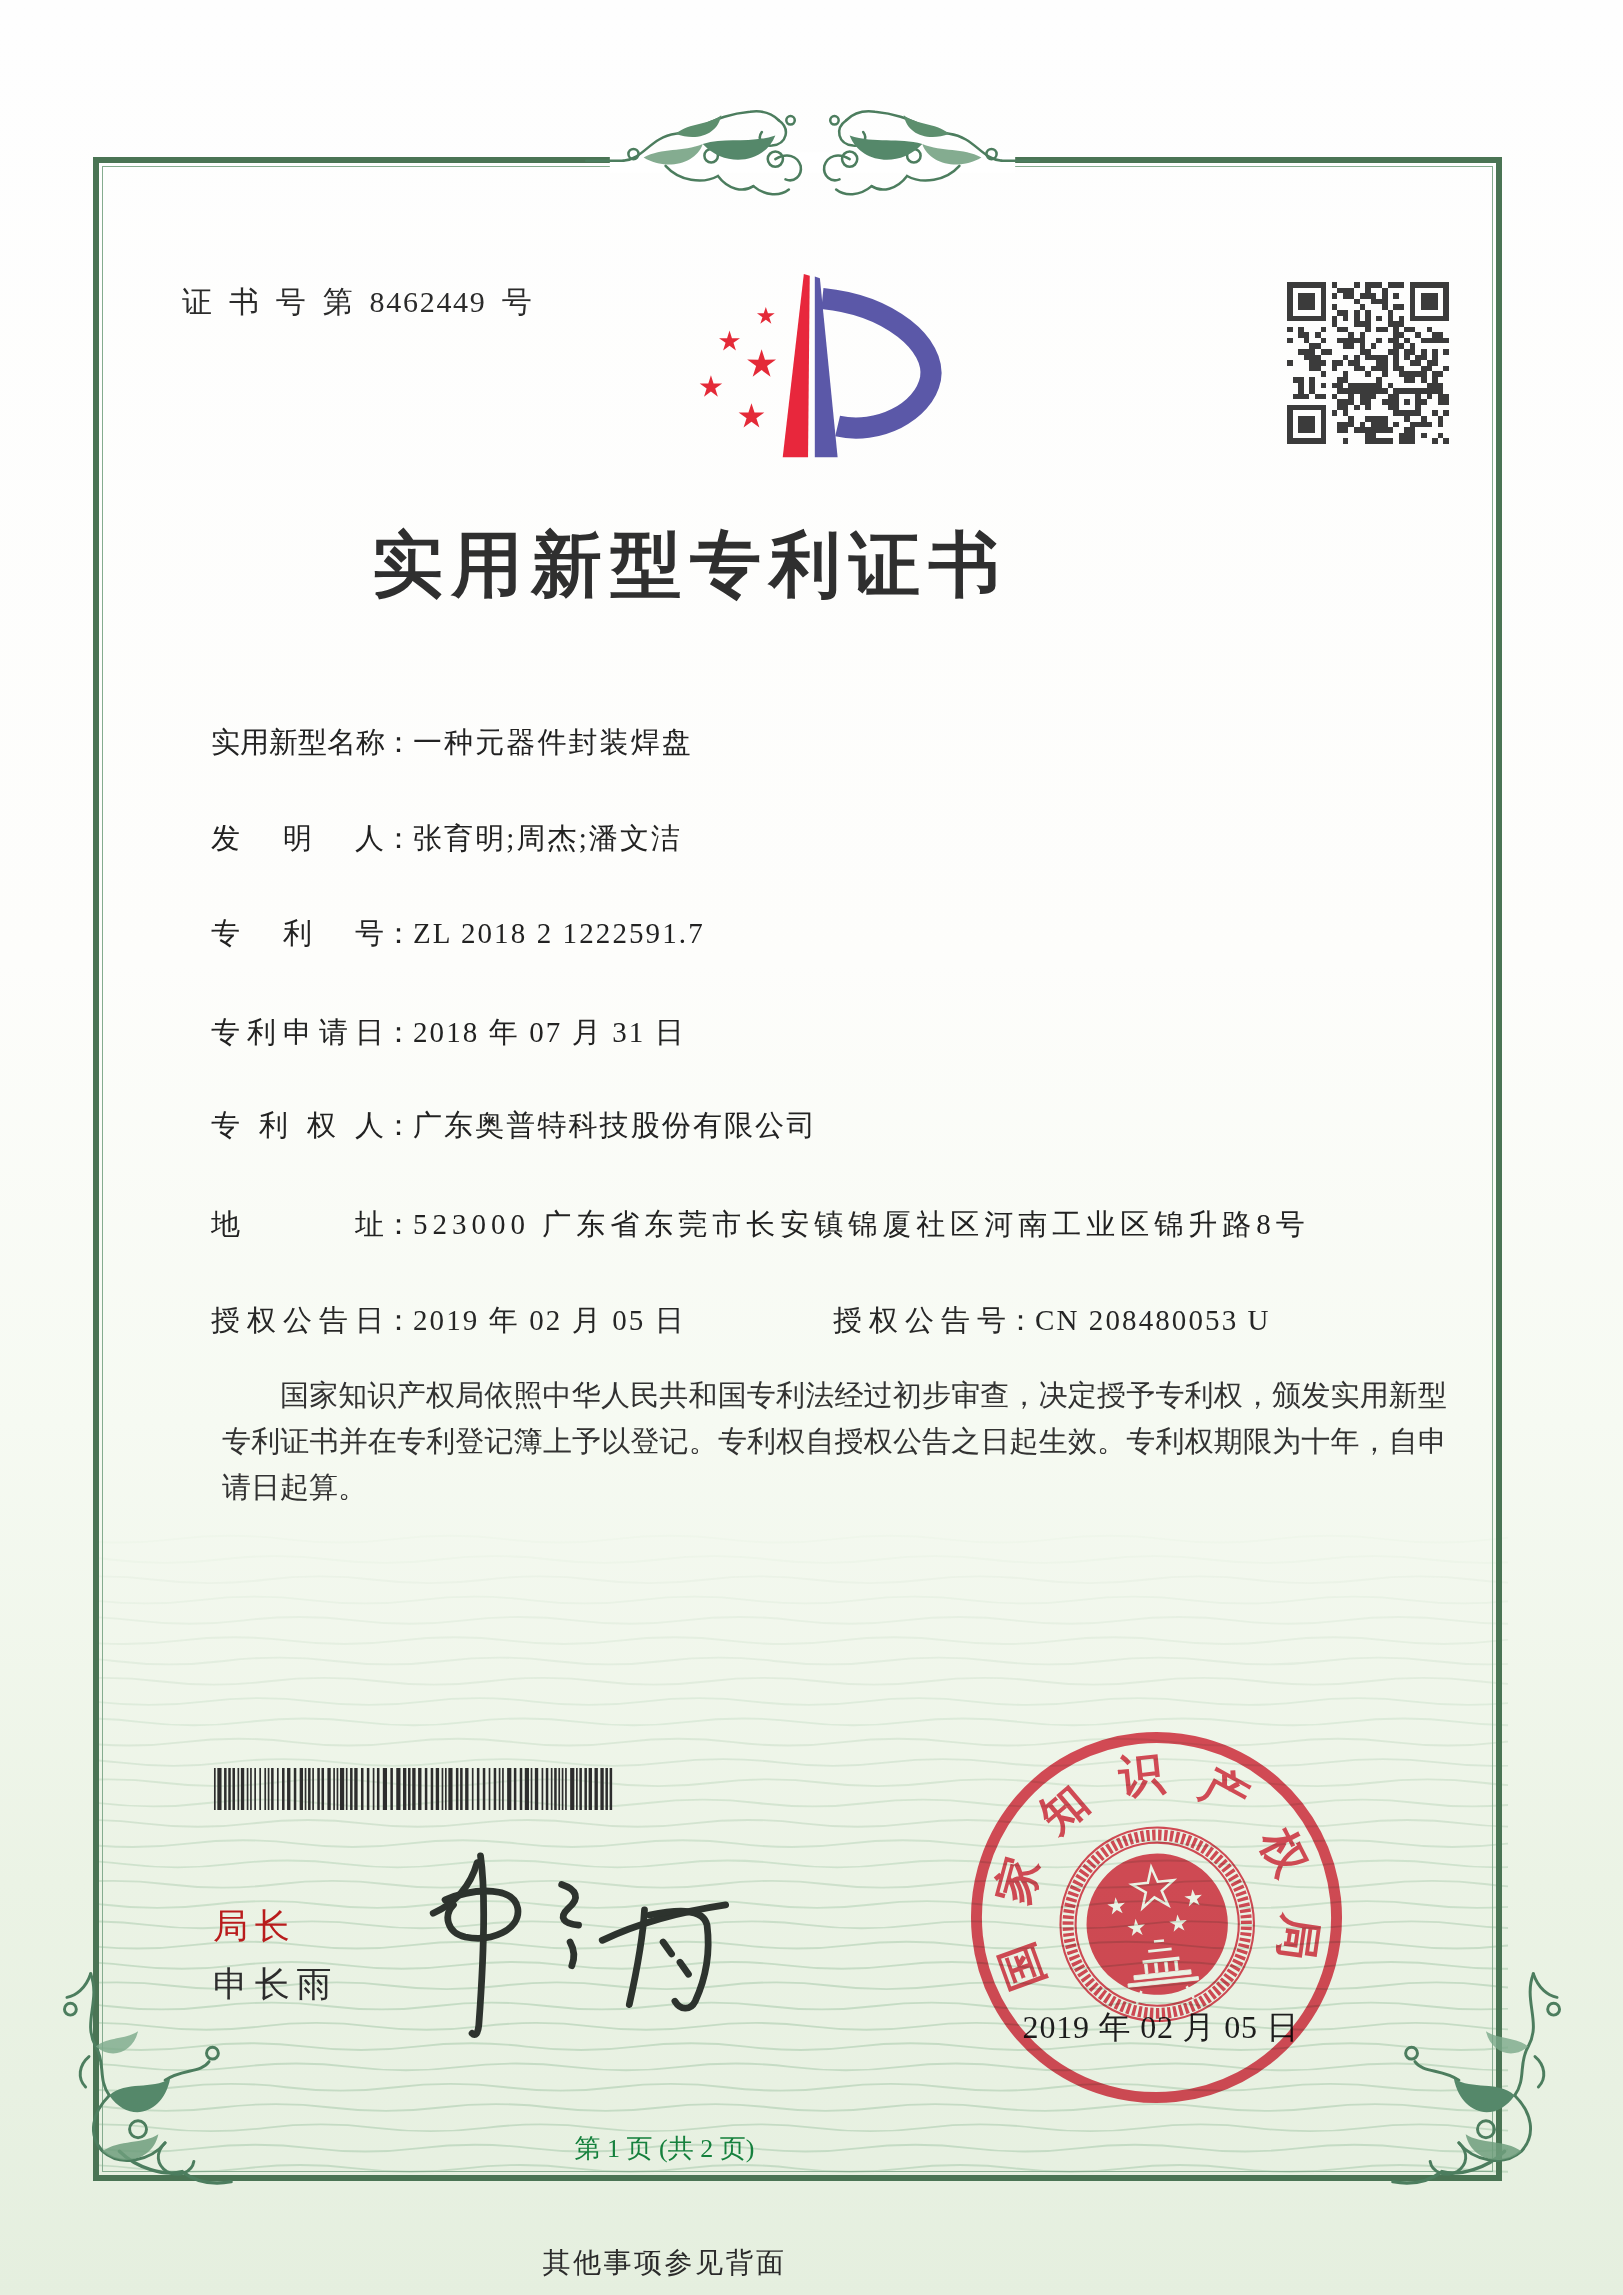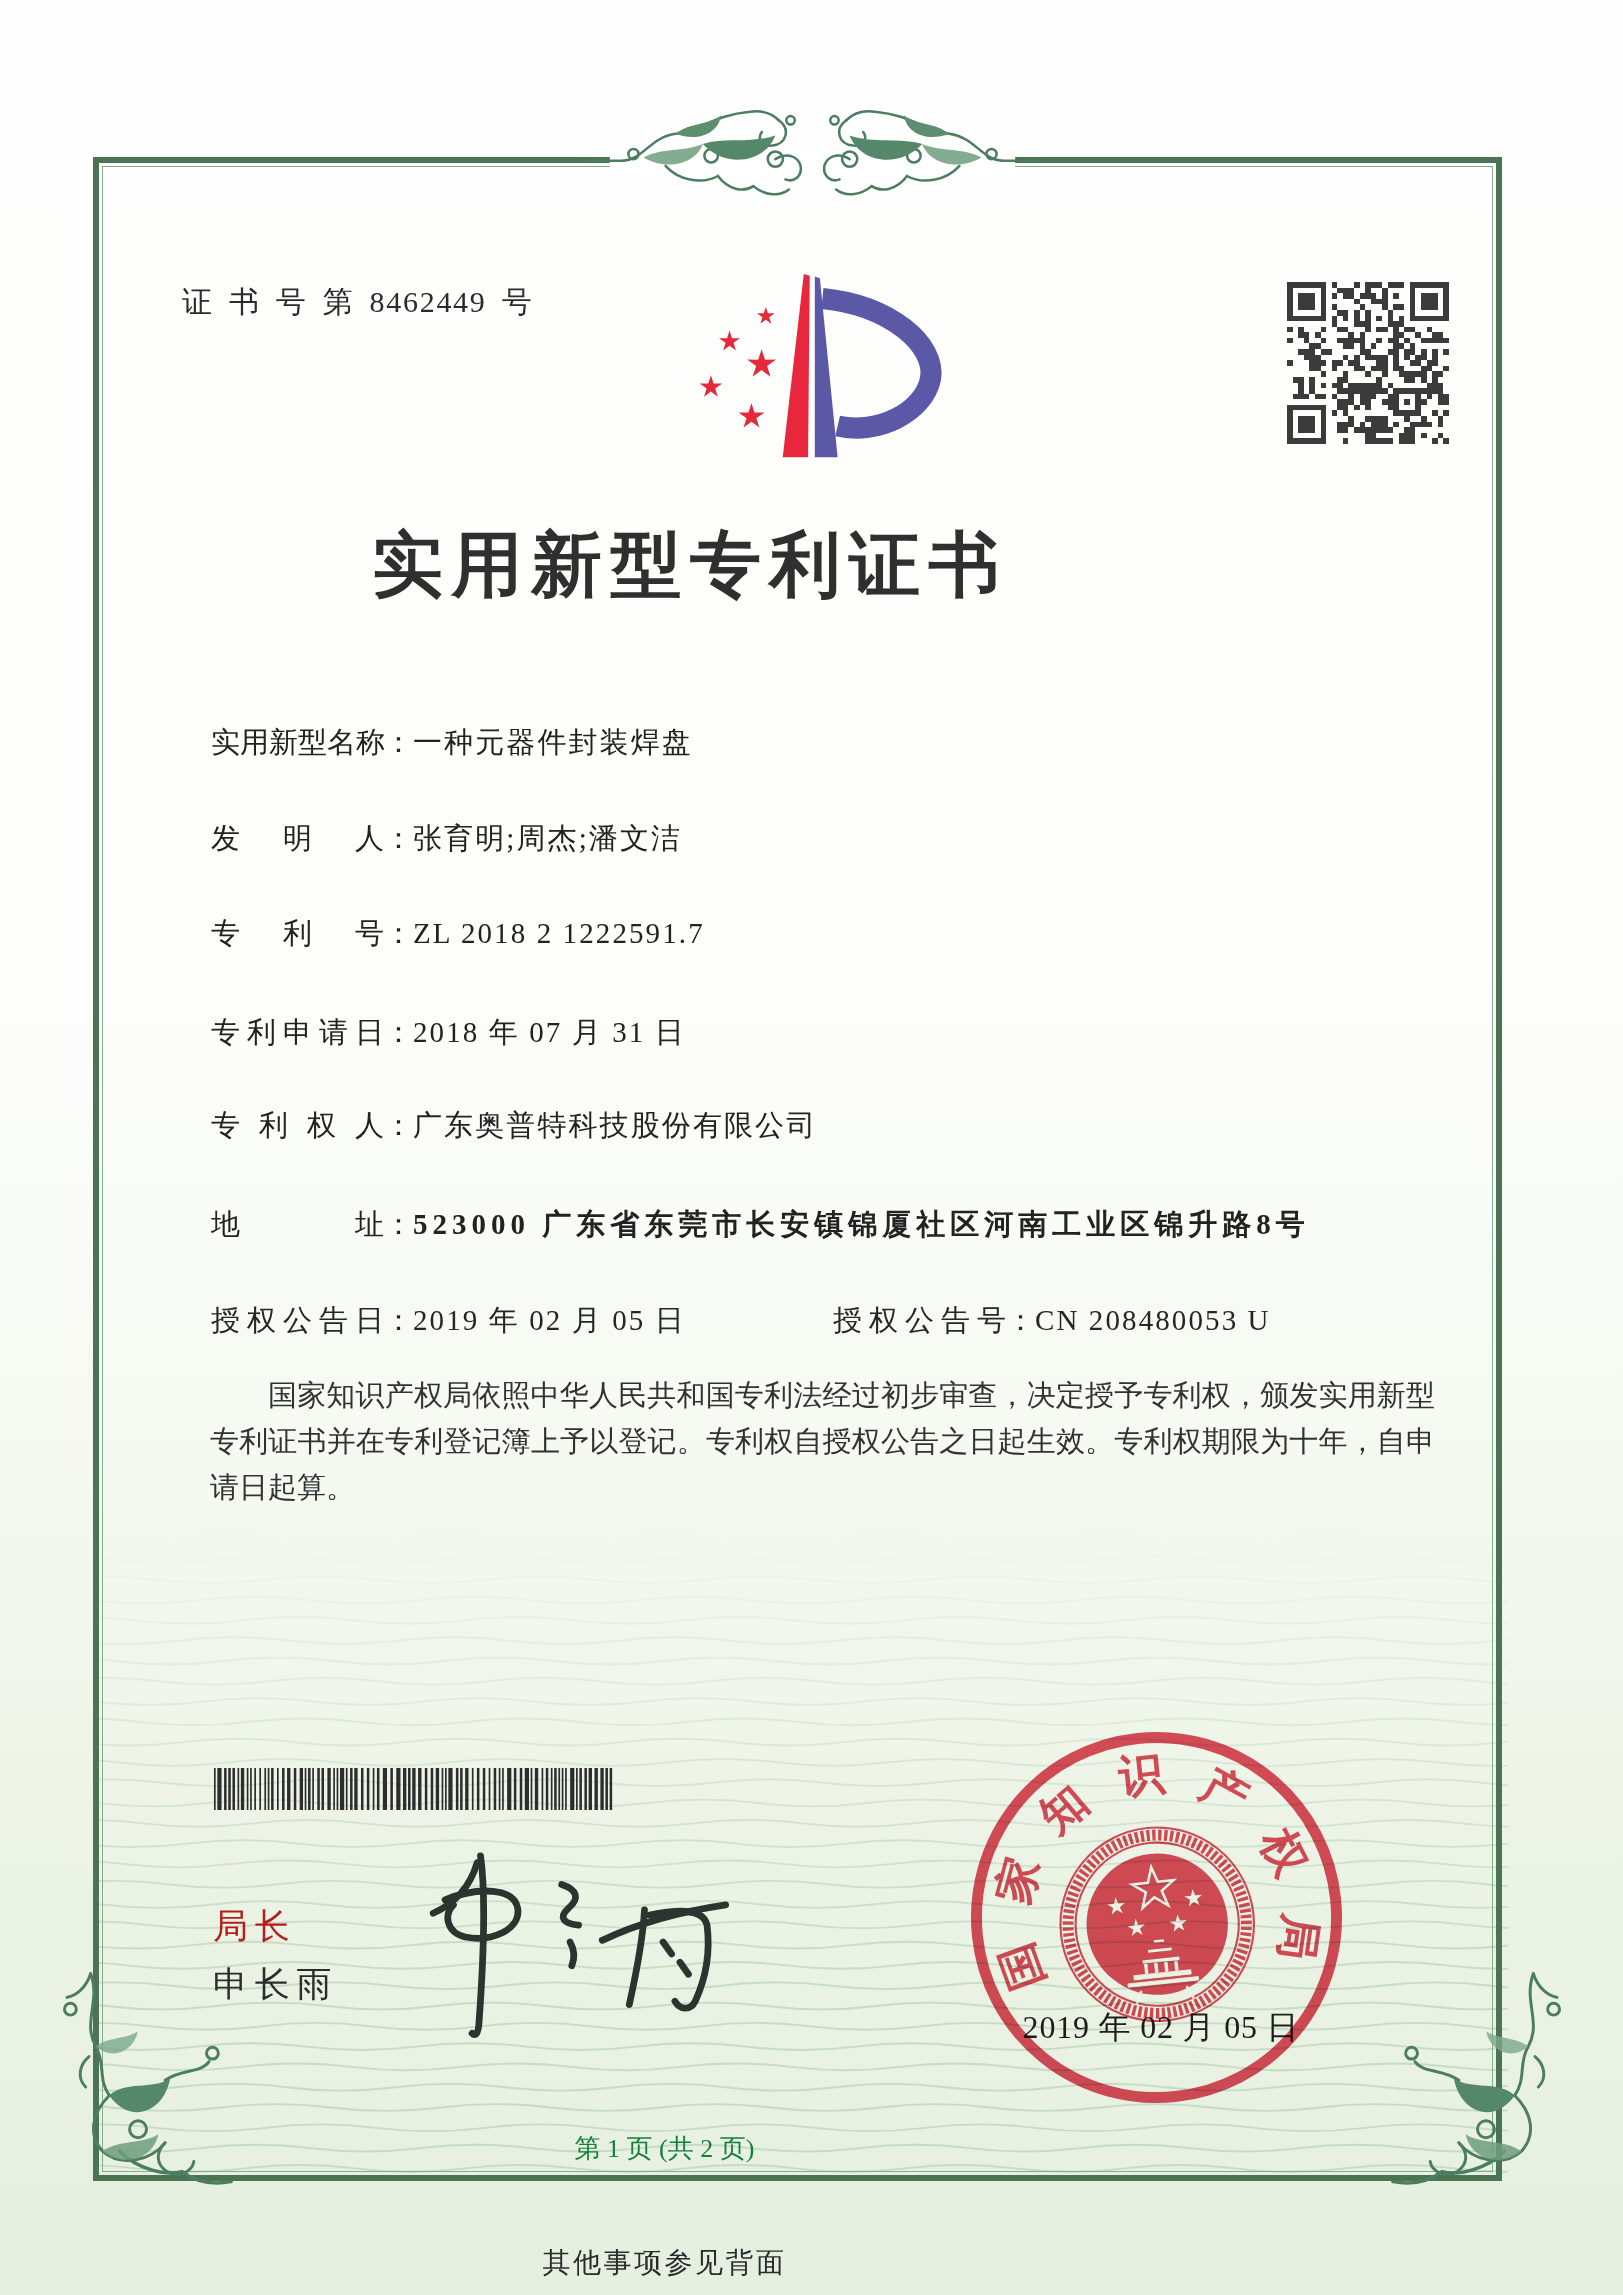--- a/index.html
+++ b/index.html
@@ -16,25 +16,25 @@
   
   #cert-no{left:182px;top:282px;font-size:30px;letter-spacing:1.7px;word-spacing:6px;color:#2b2b2b;}
   #logo{left:677px;top:263px;}
   #qr{left:1287px;top:282px;}
   #title{left:372px;top:518px;width:846px;text-align:left;font-size:71px;font-weight:700;letter-spacing:8.5px;color:#2f2f2f;white-space:nowrap;}
   
   .frow{position:absolute;left:211px;width:1235px;font-size:29px;line-height:40px;color:#222;}
   .flabel{display:inline-flex;justify-content:space-between;width:173px;vertical-align:top;}
   .fcolon{display:inline-block;width:29px;vertical-align:top;}
   .fvalue{letter-spacing:2.1px;vertical-align:top;display:inline-block;max-width:1007px;}
-  .fvalue.addr{letter-spacing:5px;max-width:994px;font-weight:bold;}
+  .fvalue.addr{letter-spacing:5px;max-width:994px;}
   #grant-row{position:absolute;left:211px;top:1300px;width:1235px;font-size:29px;line-height:40px;}
   #grant-right{position:absolute;left:622px;top:0;white-space:nowrap;}
   
-  #body-text{left:210px;top:1372px;width:1225px;font-size:29px;line-height:46px;text-align:justify;color:#323232;}
+  #body-text{left:222px;top:1372px;width:1225px;font-size:29px;line-height:46px;text-align:justify;color:#323232;}
   #body-text p{margin:0;text-indent:2em;}
   
   #barcode{left:211px;top:1768px;}
   #director-title{left:213px;top:1903px;font-size:35px;letter-spacing:6.8px;color:#b91c1c;}
   #director-name{left:213px;top:1961px;font-size:35px;letter-spacing:6.8px;color:#2c2c2c;}
   #signature{left:396px;top:1837px;}
   #seal{left:963px;top:1724px;mix-blend-mode:multiply;}
   #seal-date{left:979px;top:2006px;width:364px;text-align:center;font-size:32px;letter-spacing:0.8px;color:#1d1d1d;white-space:nowrap;}
   #page-num{left:453px;top:2131px;width:423px;text-align:center;font-size:26px;color:#15803d;}
   #back-note{left:453px;top:2224px;width:423px;text-align:center;font-size:28px;color:#2b2b2b;letter-spacing:2.5px;margin-top:20px;}

